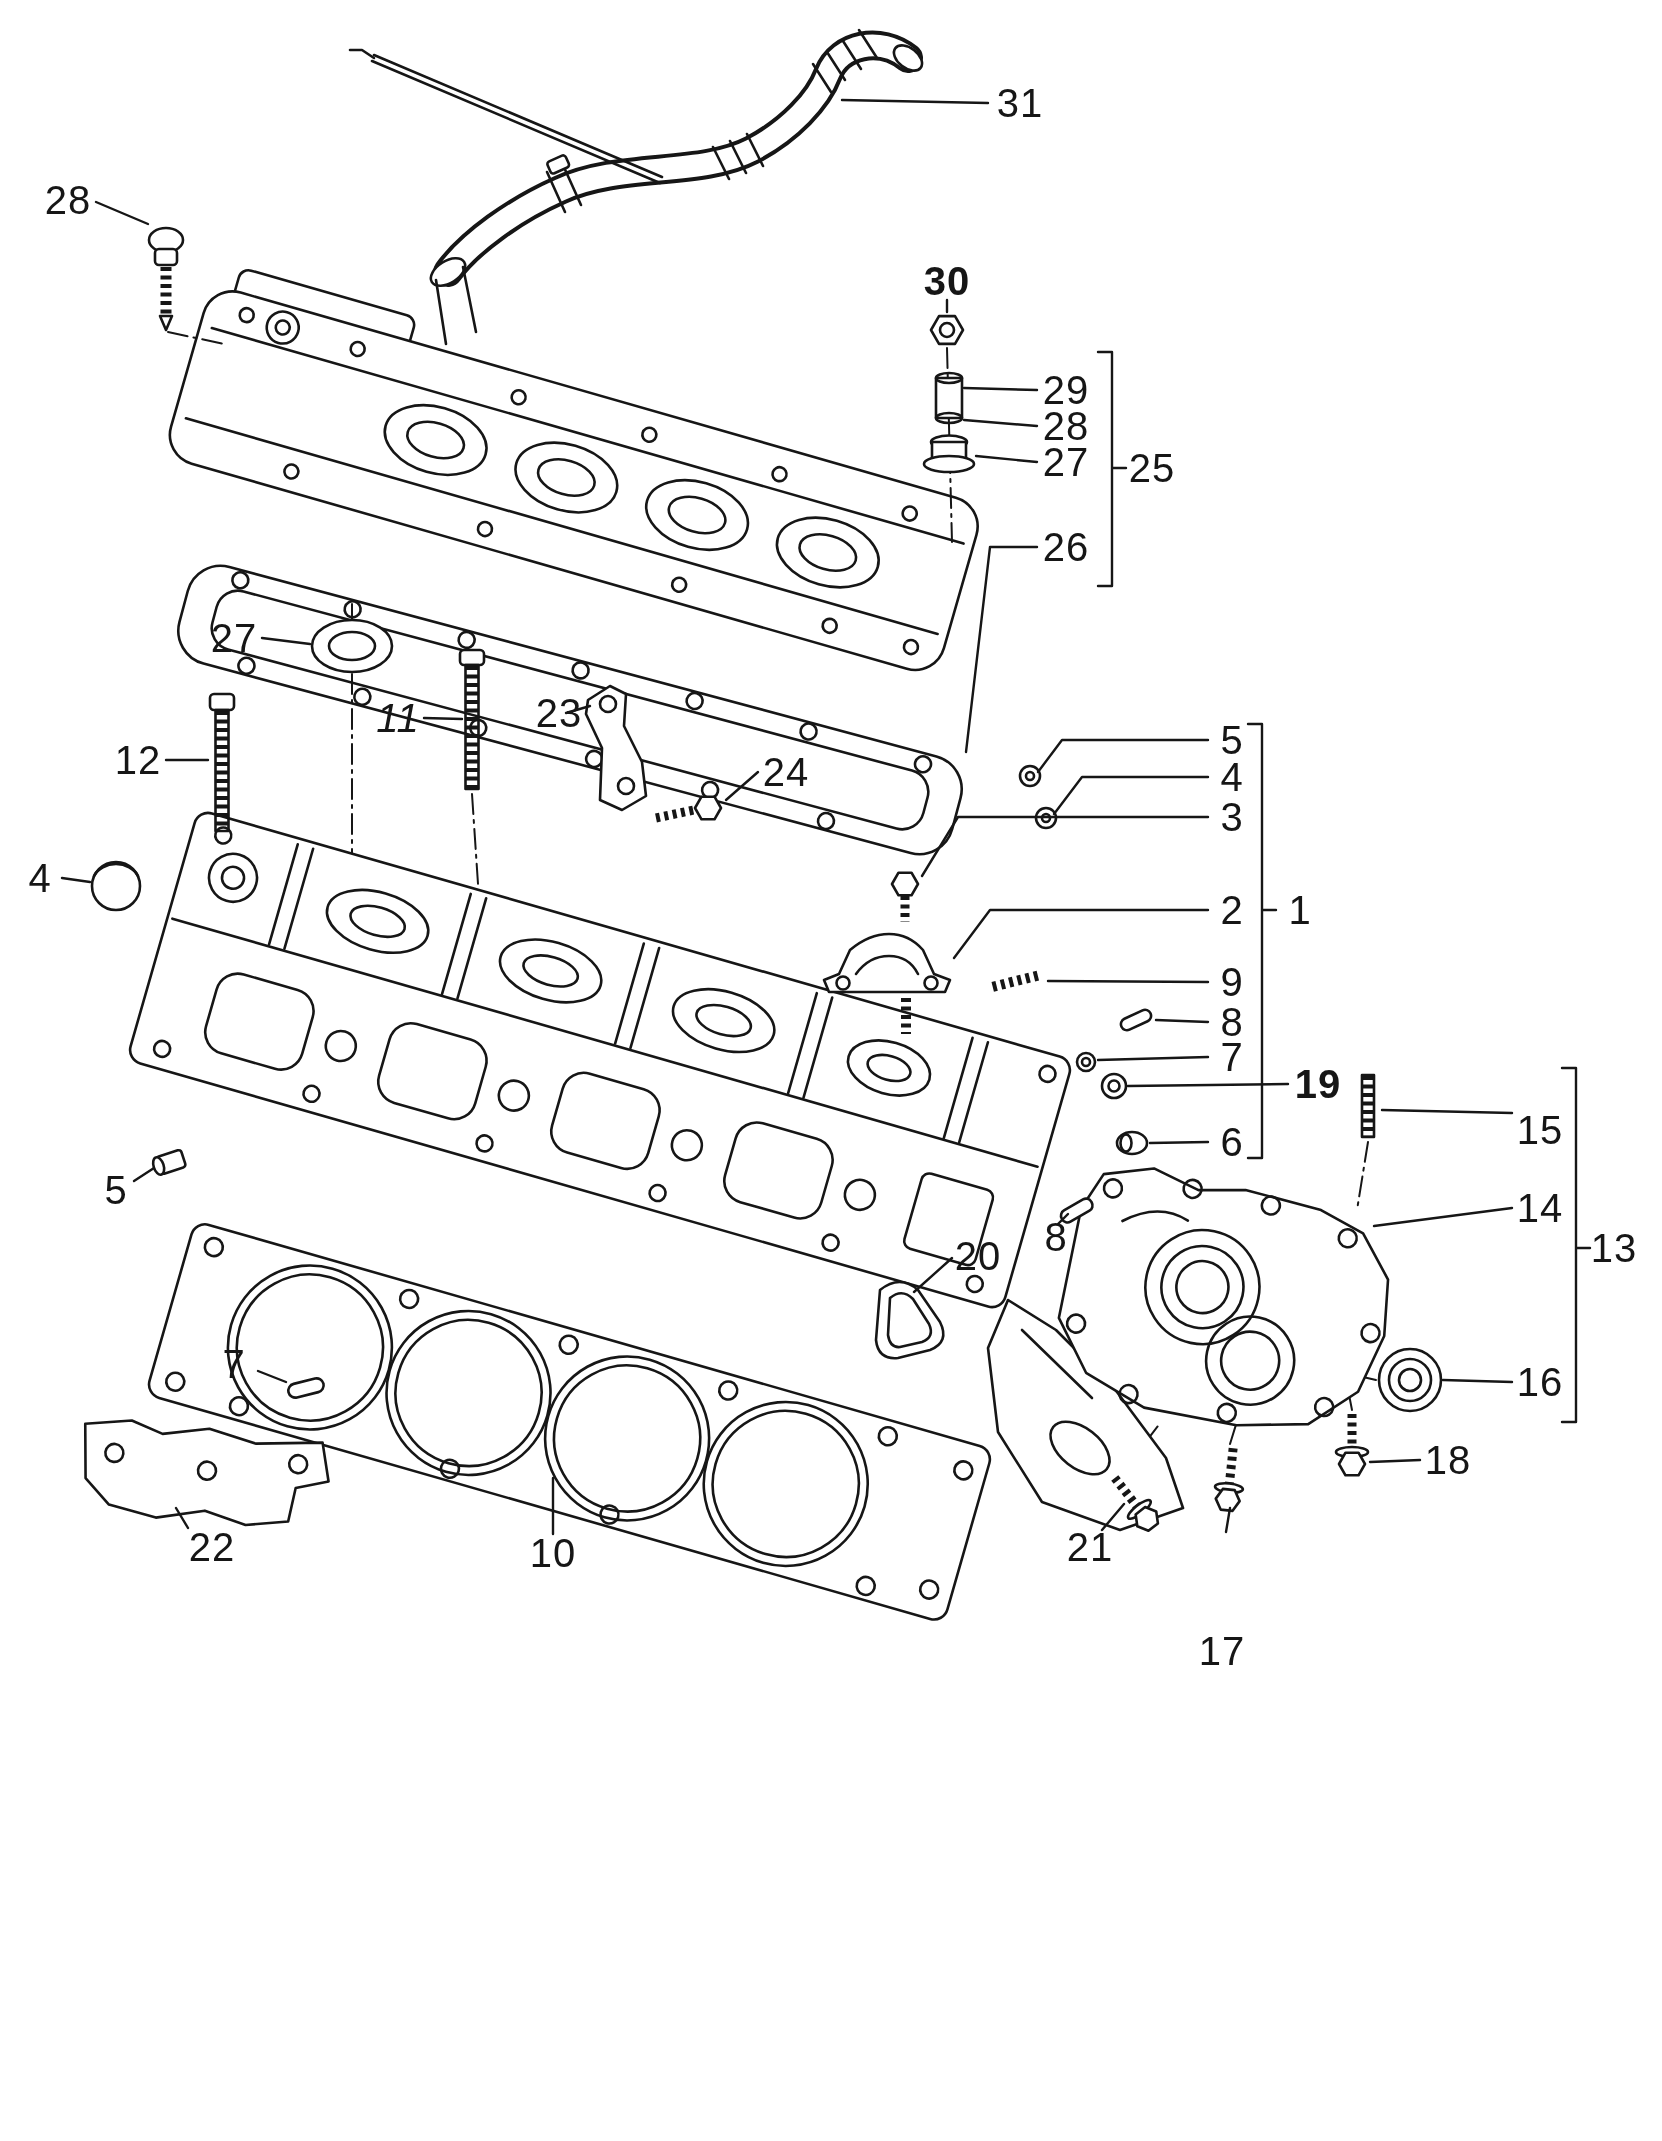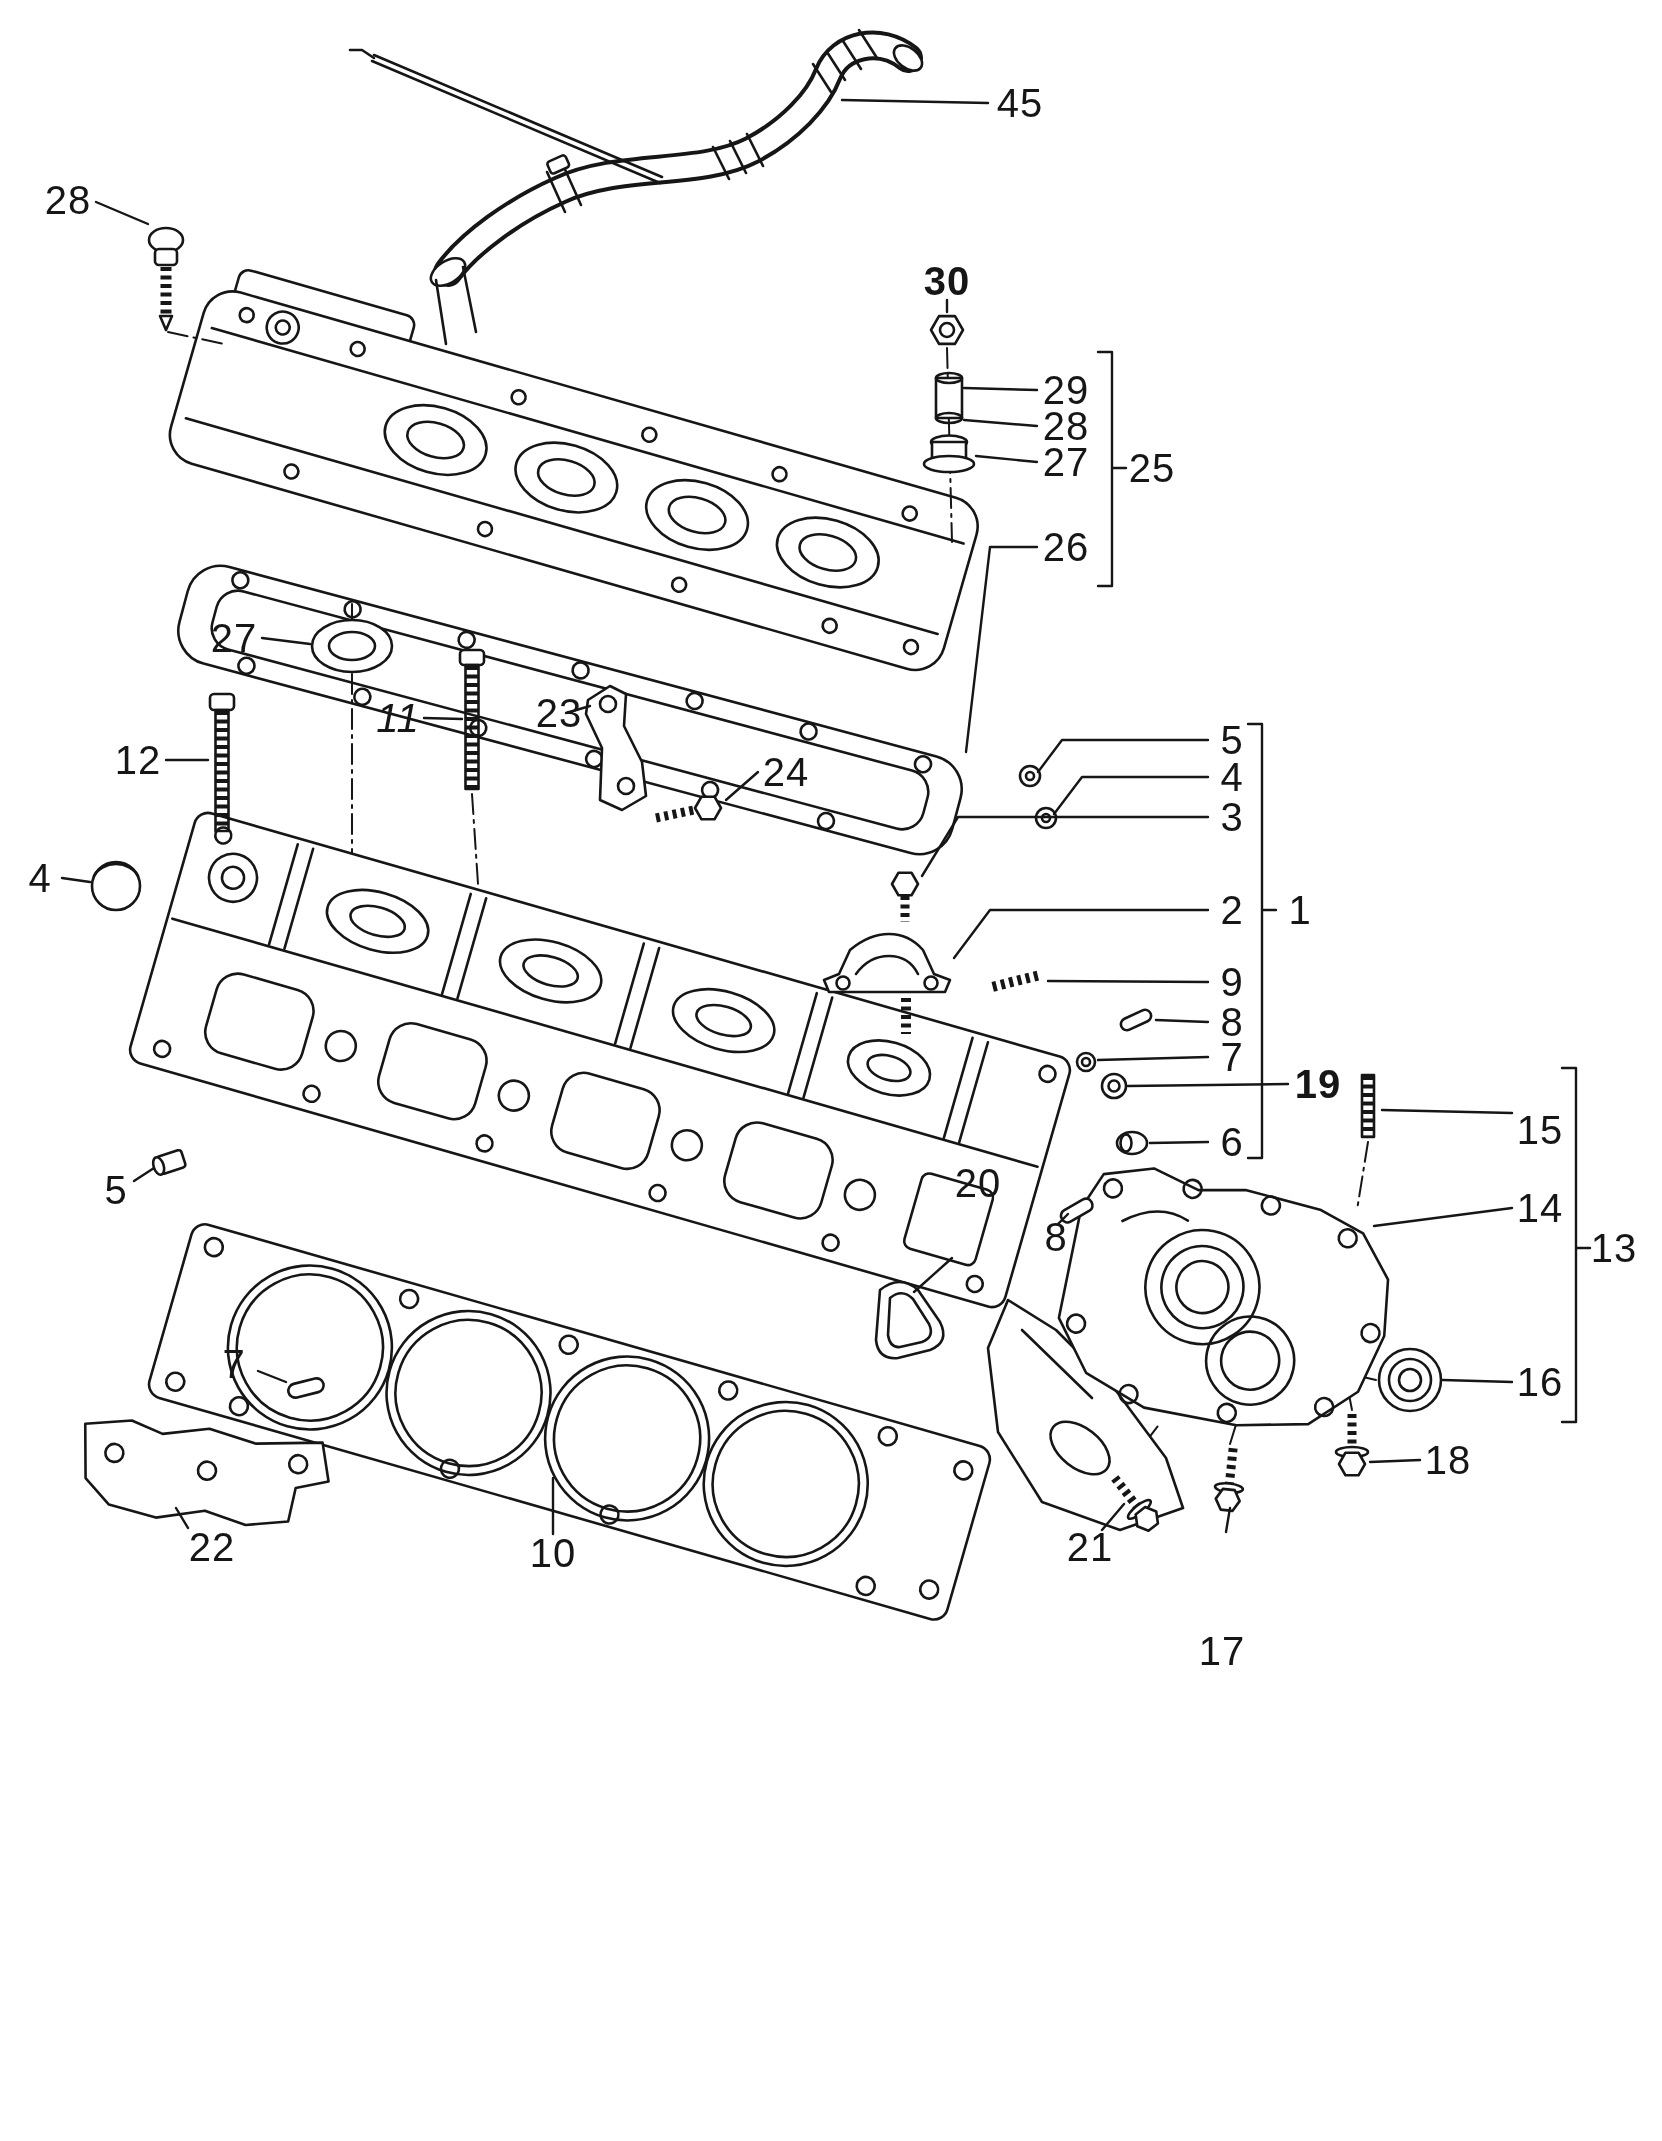--- a/index.html
+++ b/index.html
@@ -362,21 +362,21 @@
         <polyline points="553,1534 553,1478"></polyline>
         <polyline points="1102,1530 1124,1504"></polyline>
         <polyline points="1226,1532 1230,1508"></polyline>
         <path d="M 1098,352 L 1112,352 L 1112,586 L 1098,586 M 1112,468 L 1126,468"></path>
         <path d="M 1248,724 L 1262,724 L 1262,1158 L 1248,1158 M 1262,910 L 1276,910"></path>
         <path d="M 1562,1068 L 1576,1068 L 1576,1422 L 1562,1422 M 1576,1248 L 1590,1248"></path>
       </g>
   </svg>
 
   <div id="callout-layer">
-      <span class="callout" style="left: 1020px; top: 103px;">45</span>
+      <span class="callout" style="left: 1020px; top: 103px;">31</span>
       <span class="callout" style="left: 68px; top: 200px;">28</span>
       <span class="callout" style="left: 947px; top: 281px; font-weight: bold;">30</span>
       <span class="callout" style="left: 1066px; top: 390px;">29</span>
       <span class="callout" style="left: 1066px; top: 426px;">28</span>
       <span class="callout" style="left: 1066px; top: 462px;">27</span>
       <span class="callout" style="left: 1066px; top: 547px;">26</span>
       <span class="callout" style="left: 234px; top: 638px;">27</span>
       <span class="callout" style="left: 398px; top: 718px; font-style: italic;">11</span>
       <span class="callout" style="left: 559px; top: 713px;">23</span>
       <span class="callout" style="left: 138px; top: 760px;">12</span>
@@ -391,21 +391,21 @@
       <span class="callout" style="left: 1232px; top: 1142px;">6</span>
       <span class="callout" style="left: 1318px; top: 1084px; font-weight: bold;">19</span>
       <span class="callout" style="left: 1540px; top: 1113px; margin-top: 17px;">15</span>
       <span class="callout" style="left: 1540px; top: 1208px;">14</span>
       <span class="callout" style="left: 1540px; top: 1382px;">16</span>
       <span class="callout" style="left: 1448px; top: 1460px;">18</span>
       <span class="callout" style="left: 40px; top: 878px;">4</span>
       <span class="callout" style="left: 116px; top: 1190px;">5</span>
       <span class="callout" style="left: 234px; top: 1364px;">7</span>
       <span class="callout" style="left: 1056px; top: 1237px;">8</span>
-      <span class="callout" style="left: 978px; top: 1183px;">20</span>
+      <span class="callout" style="left: 978px; top: 1256px;">20</span>
       <span class="callout" style="left: 172px; top: 1547px; margin-left: 40px;">22</span>
       <span class="callout" style="left: 553px; top: 1553px;">10</span>
       <span class="callout" style="left: 1090px; top: 1547px;">21</span>
       <span class="callout" style="left: 1222px; top: 1633px; margin-top: 18px;">17</span>
       <span class="callout" style="left: 1152px; top: 468px;">25</span>
       <span class="callout" style="left: 1300px; top: 910px;">1</span>
       <span class="callout" style="left: 1614px; top: 1248px;">13</span>
     </div>
 
 </div>

